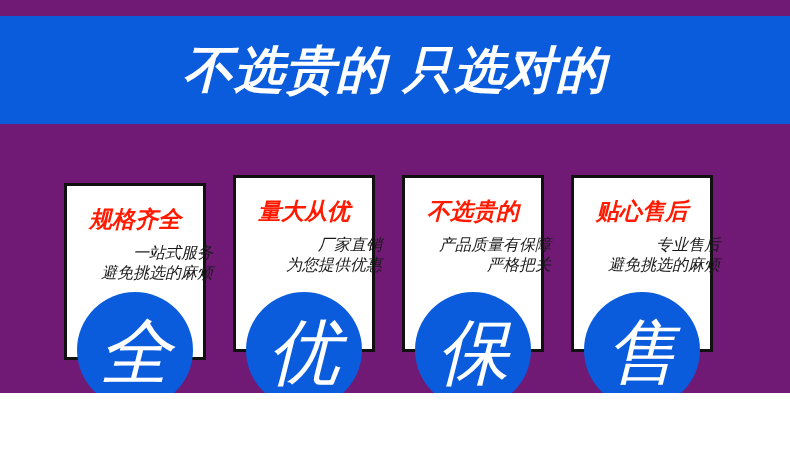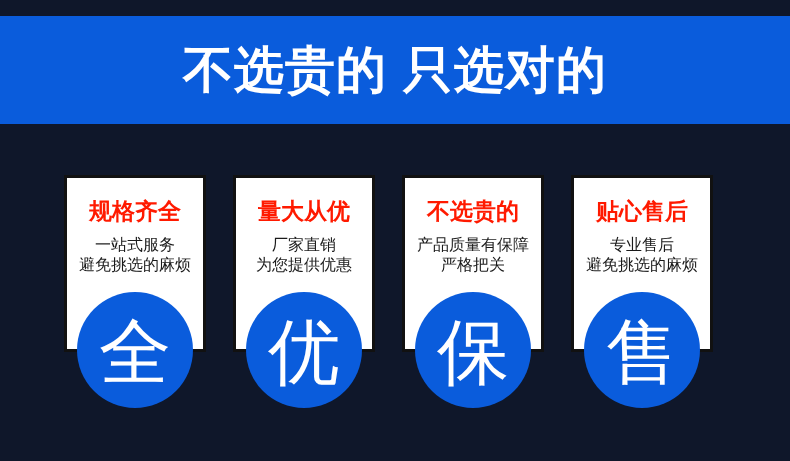--- a/index.html
+++ b/index.html
@@ -11,23 +11,24 @@
     height: 461px;
     background: #ffffff;
     font-family: "Liberation Sans", "DejaVu Sans", sans-serif;
     overflow: hidden;
     position: relative;
   }
 
   #page {
     position: relative;
     width: 790px;
-    height: 461px;
-    background: #0f172a;
+    height: 393px;
+    background: #701a75;
     overflow: hidden;
+    font-style: italic;
   }
 
   
   .banner {
     position: absolute;
     left: 0;
     top: 16px;
     width: 790px;
     height: 108px;
     background: #0a5cdc;
@@ -60,21 +61,21 @@
 
   .card {
     position: absolute;
     top: 0;
     width: 142px;
     height: 177px;
     border: 3px solid #111111;
     background: #ffffff;
     box-sizing: border-box;
   }
-  .card-0 { left: 64px; }
+  .card-0 { left: 64px; margin-top: 8px; }
   .card-1 { left: 233px; }
   .card-2 { left: 402px; }
   .card-3 { left: 571px; padding-left: 39px; }
 
   .card-title {
     position: absolute;
     left: 0;
     right: 0;
     top: 20px;
     text-align: center;
@@ -85,21 +86,21 @@
     letter-spacing: 0px;
     white-space: nowrap;
     font-family: "DejaVu Sans", "Liberation Sans", sans-serif;
   }
 
   .card-sub {
     position: absolute;
     left: -10px;
     right: -10px;
     top: 57px;
-    text-align: center;
+    text-align: right;
     color: #1a1a1a;
     font-size: 16px;
     line-height: 1.22;
     font-weight: normal;
     white-space: nowrap;
     font-family: "DejaVu Sans", "Liberation Sans", sans-serif;
   }
   .card-sub .l {
     display: block;
   }

